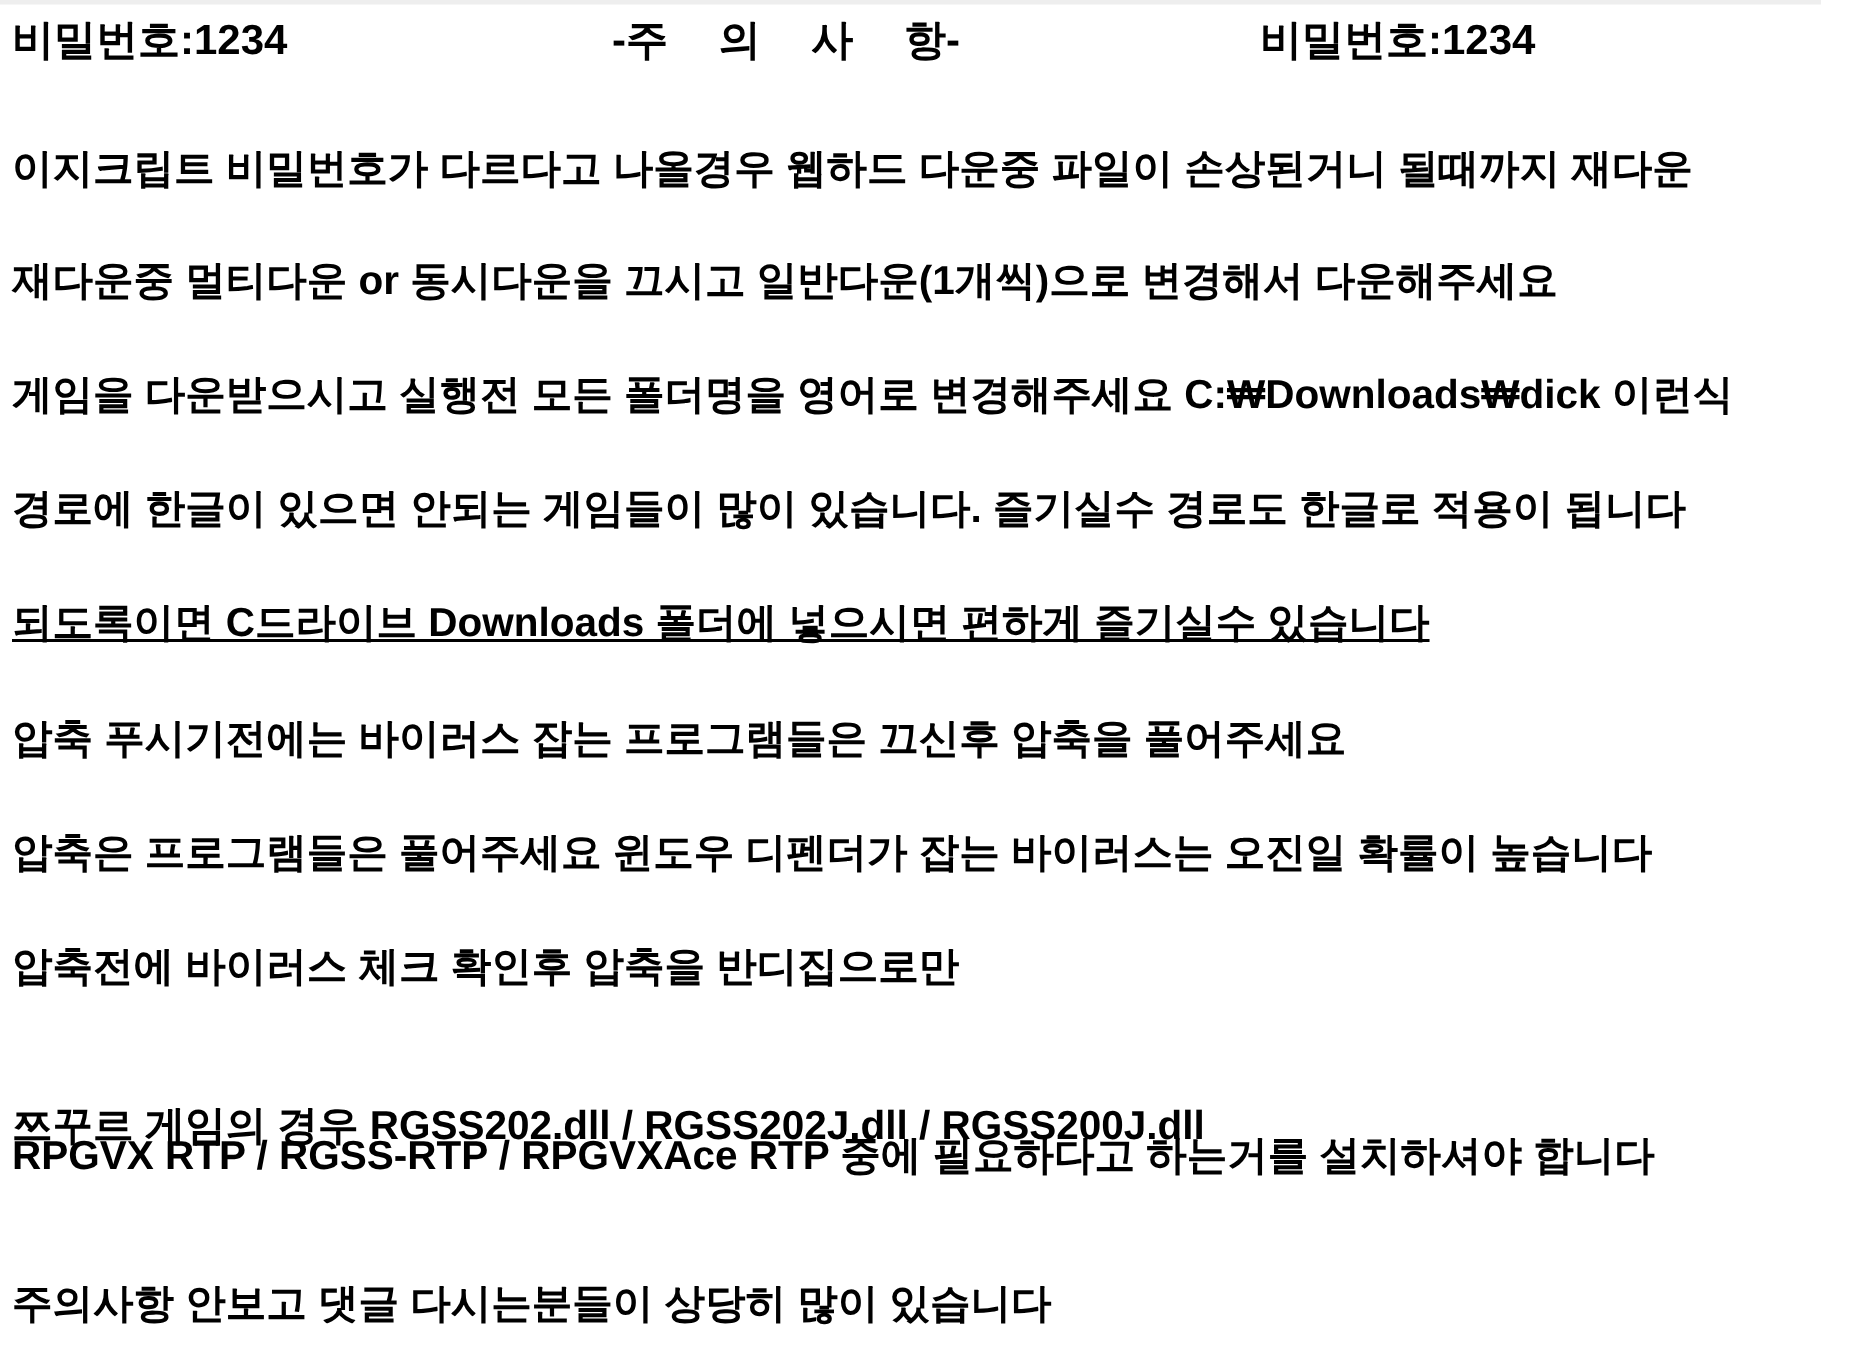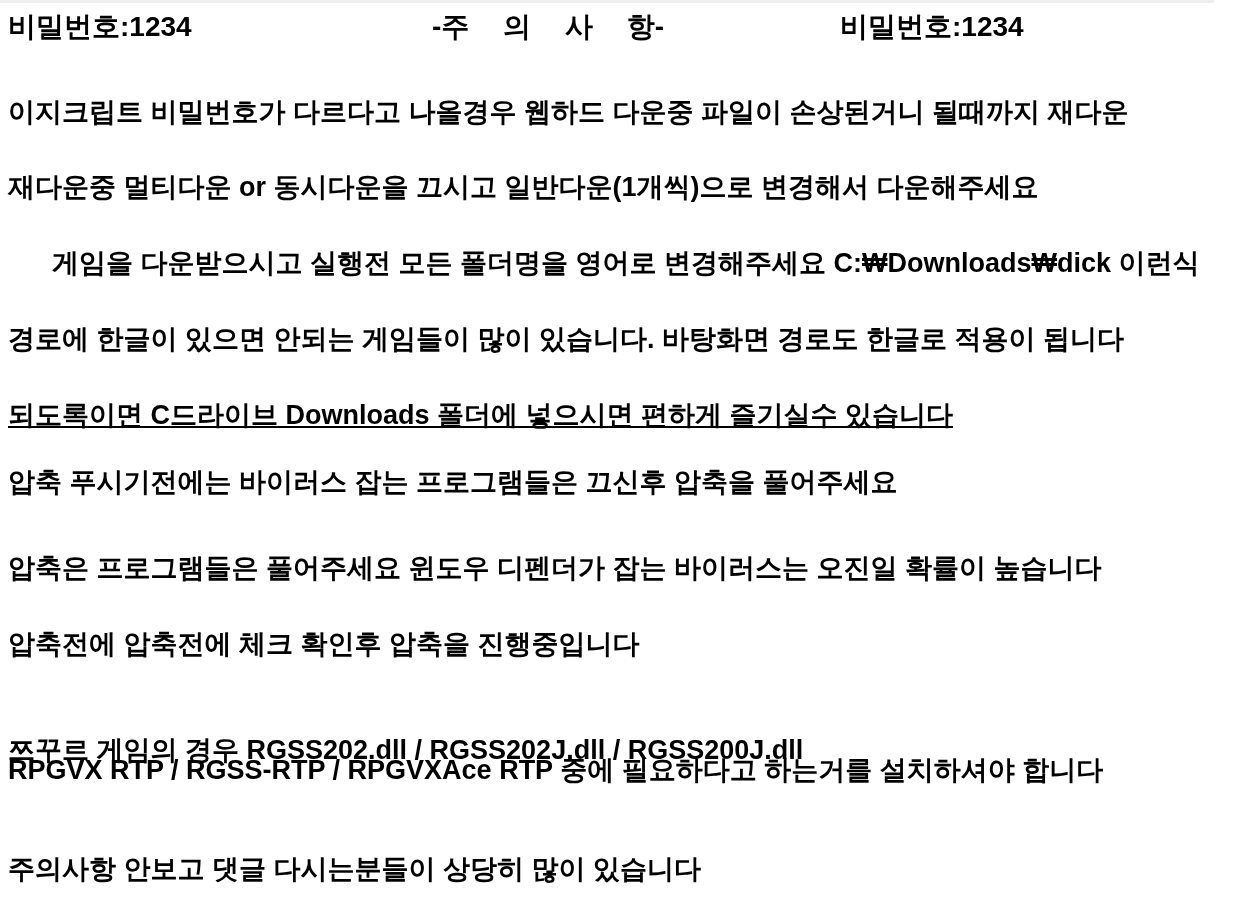--- a/index.html
+++ b/index.html
@@ -26,38 +26,38 @@
     background: #eeeeee;
   }
   .hdr-item {
     position: absolute;
     top: 8px;
     white-space: nowrap;
     font-size: 28px;
     letter-spacing: 0px;
   }
   .pw-left  { left: 8px; }
-  .title    { left: 432px; word-spacing: 26px; }
+  .title    { left: 408px; word-spacing: 26px; }
   .pw-right { left: 840px; }
   .line {
     position: absolute;
     left: 8px;
     margin: 0;
     white-space: nowrap;
     font-size: 27px;
     font-weight: 700;
     color: #000000;
     text-align: center;
   }
   .l0  { top: 94px; }
   .l1  { top: 169px; }
-  .l2  { top: 245px; margin-left: 44px; }
+  .l2  { top: 245px; }
   .l3  { top: 321px; }
   .l4  { top: 397px; text-decoration: underline; }
-  .l5  { top: 464px; }
+  .l5  { top: 474px; }
   .l6  { top: 550px; }
   .l7  { top: 626px; }
   .l8  { top: 732px; }
   .l9  { top: 752px; }
   .l10 { top: 851px; }
 </style>
 </head>
 <body>
 
 <div class="page">
@@ -66,22 +66,22 @@
   <header>
     <span class="hdr-item pw-left">비밀번호:1234</span>
     <span class="hdr-item title">-주 의 사 항-</span>
     <span class="hdr-item pw-right">비밀번호:1234</span>
   </header>
 
   <main>
     <p class="line l0">이지크립트 비밀번호가 다르다고 나올경우 웹하드 다운중 파일이 손상된거니 될때까지 재다운</p>
     <p class="line l1">재다운중 멀티다운 or 동시다운을 끄시고 일반다운(1개씩)으로 변경해서 다운해주세요</p>
     <p class="line l2">게임을 다운받으시고 실행전 모든 폴더명을 영어로 변경해주세요 C:₩Downloads₩dick 이런식</p>
-    <p class="line l3">경로에 한글이 있으면 안되는 게임들이 많이 있습니다. 바탕화면 경로도 한글로 적용이 됩니다</p>
+    <p class="line l3">경로에 한글이 있으면 안되는 게임들이 많이 있습니다. 즐기실수 경로도 한글로 적용이 됩니다</p>
     <p class="line l4">되도록이면 C드라이브 Downloads 폴더에 넣으시면 편하게 즐기실수 있습니다</p>
     <p class="line l5">압축 푸시기전에는 바이러스 잡는 프로그램들은 끄신후 압축을 풀어주세요</p>
     <p class="line l6">압축은 프로그램들은 풀어주세요 윈도우 디펜더가 잡는 바이러스는 오진일 확률이 높습니다</p>
-    <p class="line l7">압축전에 압축전에 체크 확인후 압축을 진행중입니다</p>
+    <p class="line l7">압축전에 바이러스 체크 확인후 압축을 반디집으로만</p>
     <p class="line l8">쯔꾸르 게임의 경우 RGSS202.dll / RGSS202J.dll / RGSS200J.dll</p>
     <p class="line l9">RPGVX RTP /  RGSS-RTP  / RPGVXAce RTP 중에 필요하다고 하는거를 설치하셔야 합니다</p>
     <p class="line l10">주의사항 안보고 댓글 다시는분들이 상당히 많이 있습니다</p>
   </main>
 </div>
 
 </body></html>

